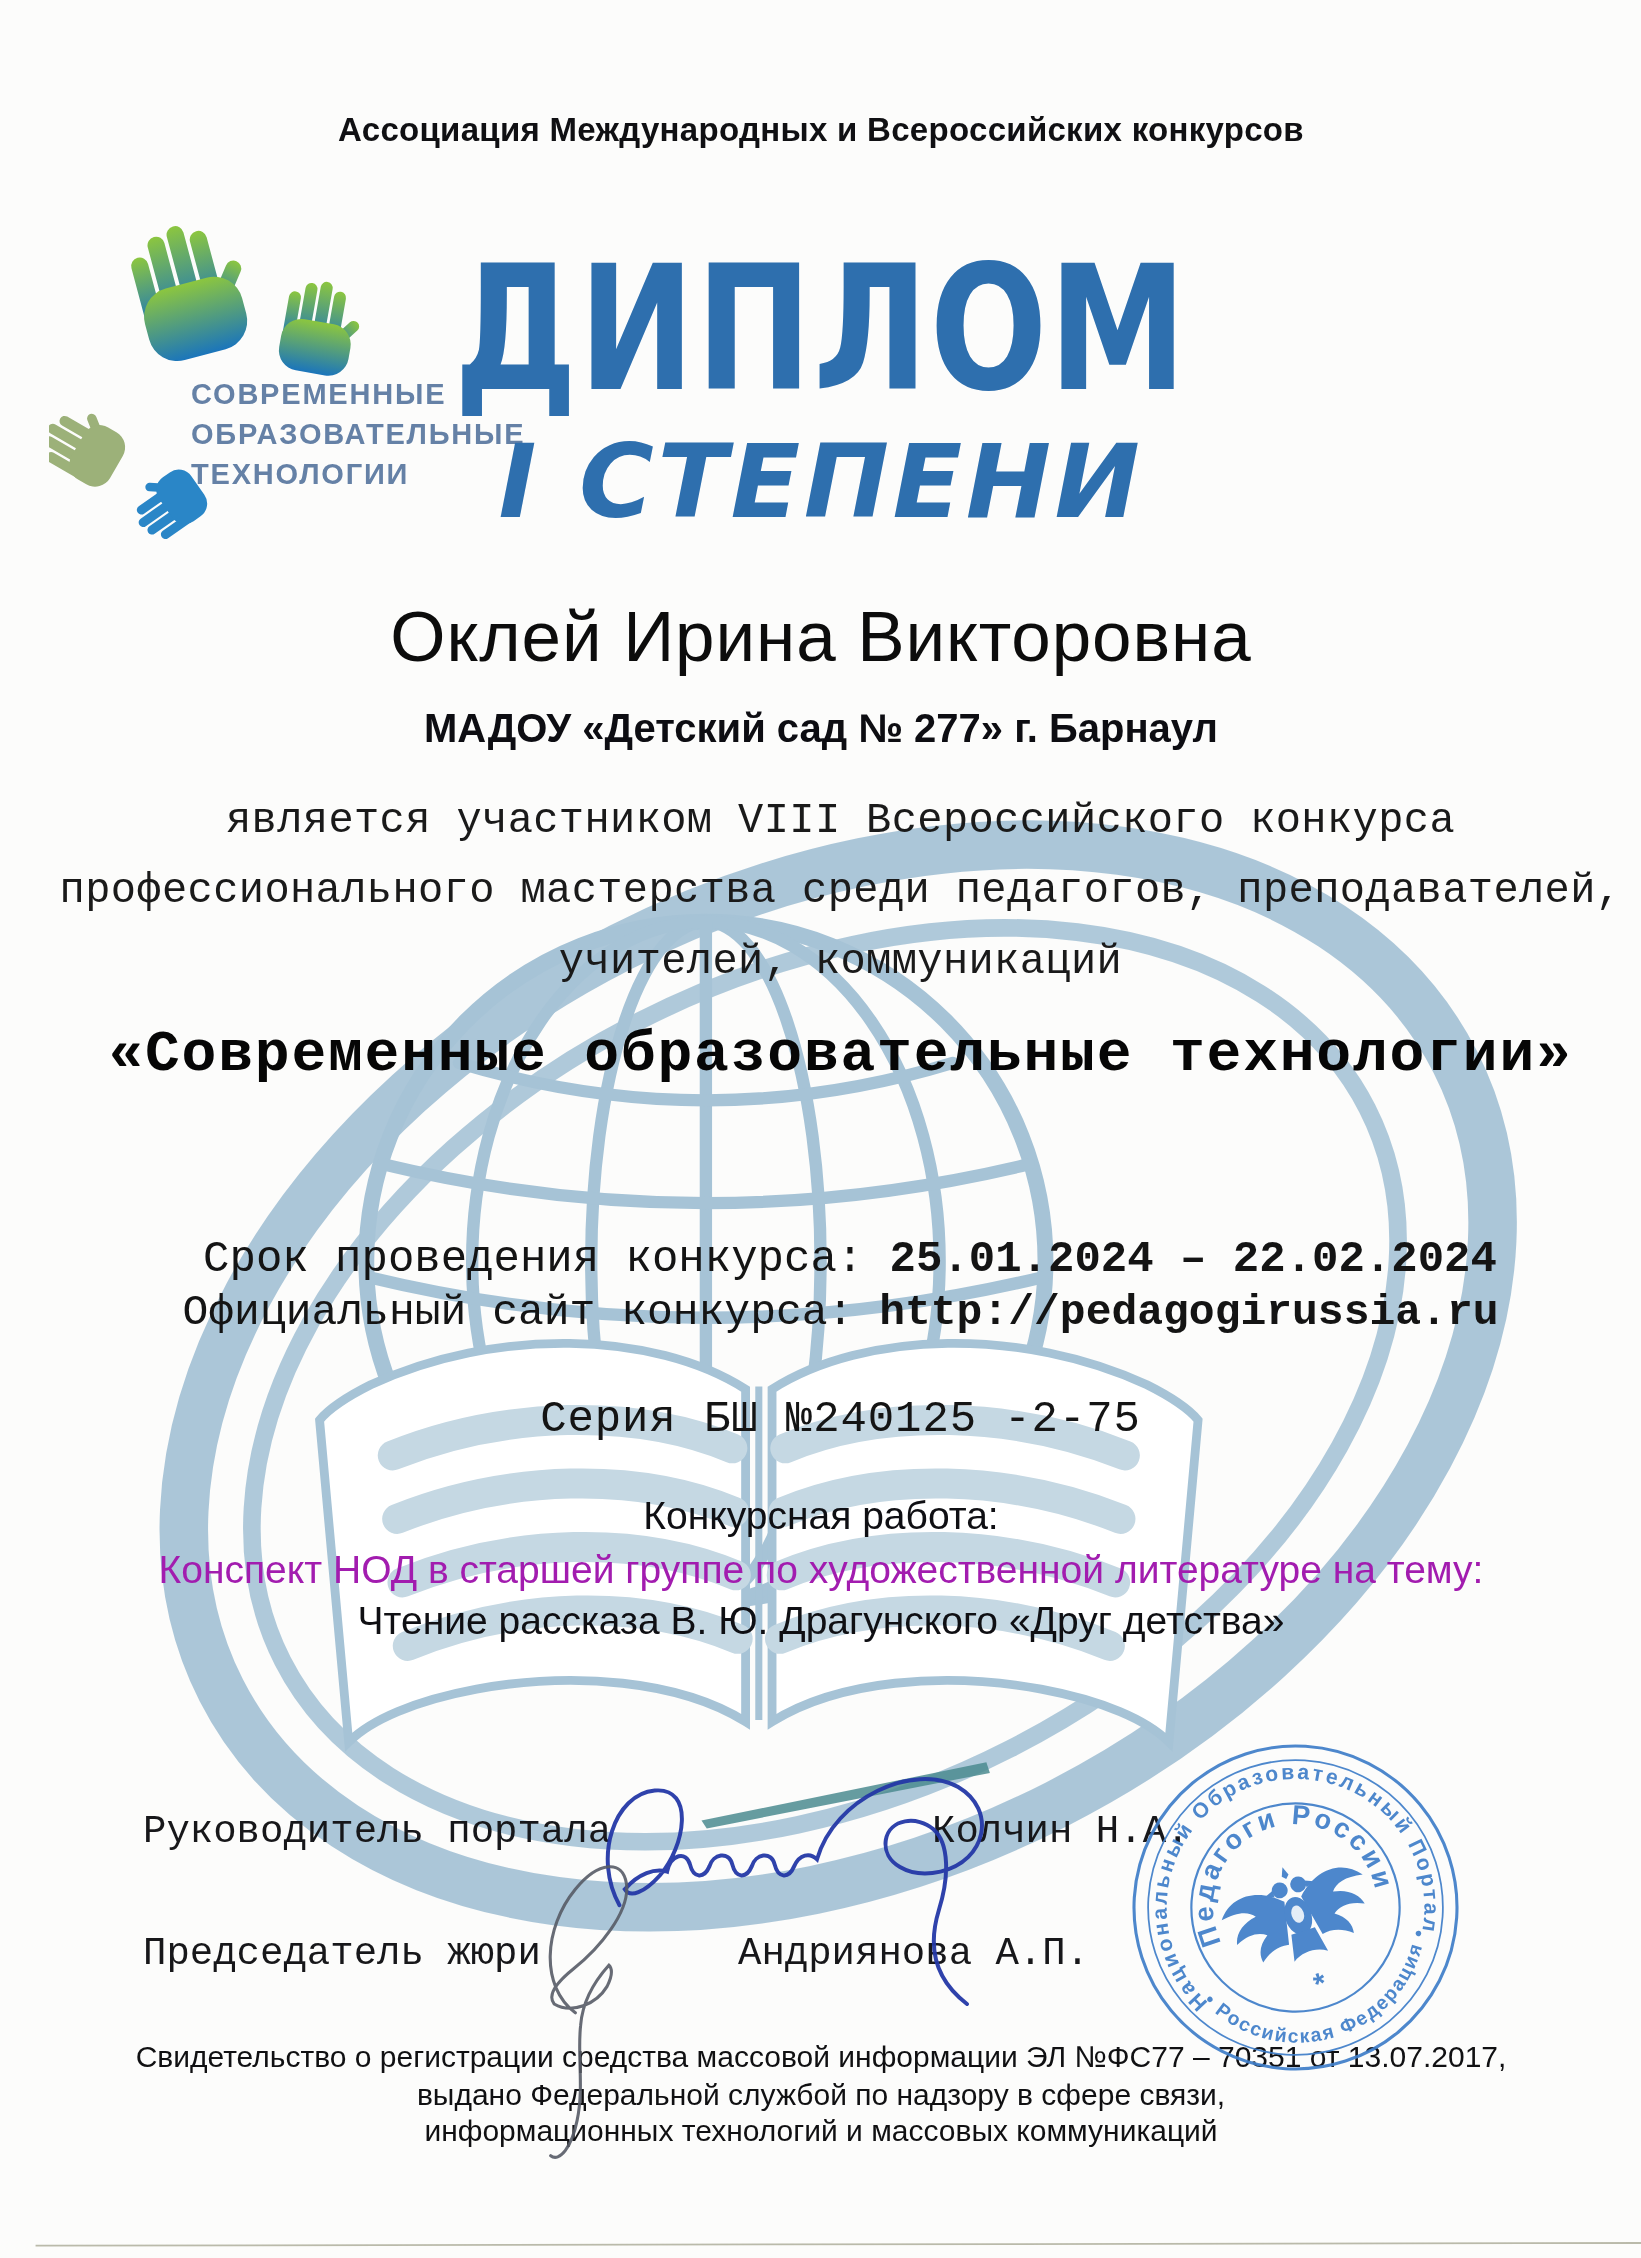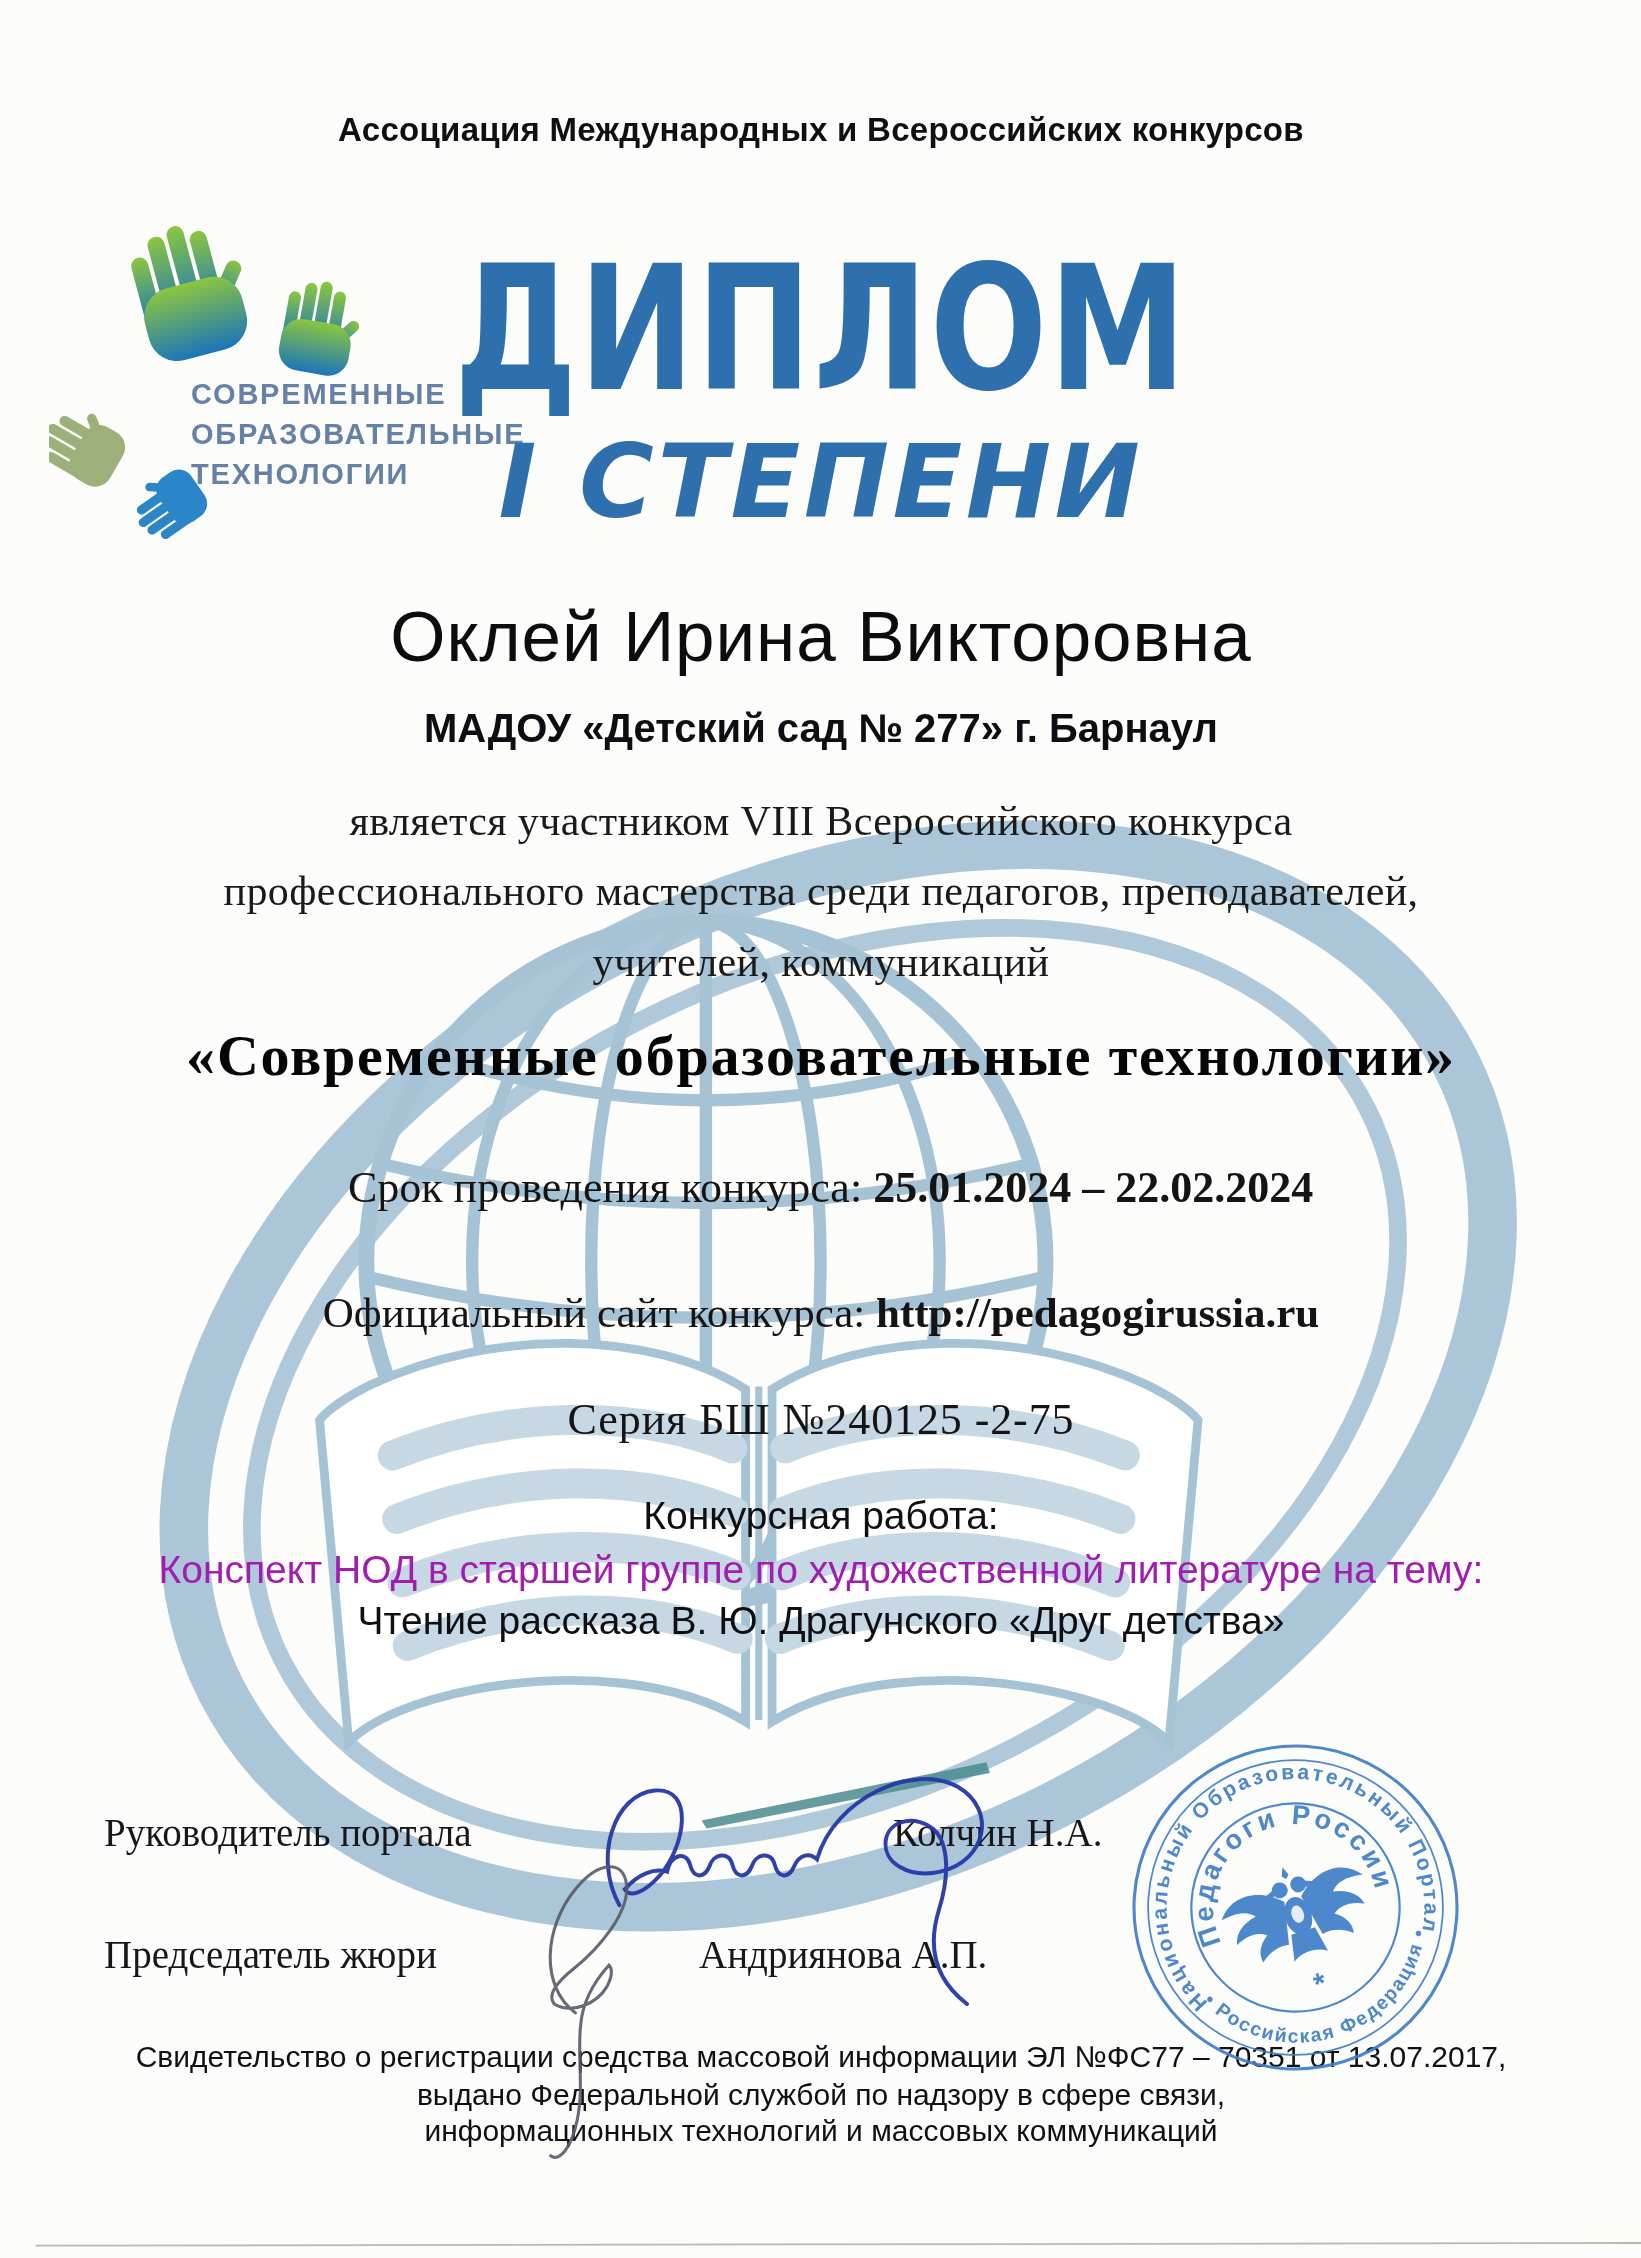--- a/index.html
+++ b/index.html
@@ -3,40 +3,40 @@
 <meta charset="utf-8">
 <style>
   html,body{margin:0;padding:0;background:#e8e8e8;}
   .page{
     position:relative;width:1642px;height:2258px;margin:0 auto;
     background:#fcfcfb;overflow:hidden;
     font-family:"Liberation Sans",sans-serif;color:#111;
   }
   .abs{position:absolute;}
   .center{left:0;right:0;text-align:center;}
-  .serif{font-family:Liberation Serif, serif;}
+  .serif{font-family:Liberation Mono, monospace;margin-left:39px;}
   .z1{z-index:1;} .z2{z-index:2;} .z3{z-index:3;}
 
   .association{top:111px;font-weight:700;font-size:33px;letter-spacing:0.3px;color:#101013;}
   .diploma-title{
     top:228px;color:#2e6fae;font-family:"DejaVu Sans",sans-serif;font-weight:700;
     font-size:173px;letter-spacing:1.8px;transform:scaleX(.8);transform-origin:50% 50%;
     white-space:nowrap;
   }
   .degree{
     top:422px;color:#2e6fae;font-family:"DejaVu Sans",sans-serif;font-weight:700;
     font-style:italic;font-size:102px;letter-spacing:3.5px;white-space:nowrap;
   }
   .recipient{top:596px;font-size:71px;font-weight:400;color:#0c0c0c;letter-spacing:0.9px;text-align:center;}
   .organization{top:706px;font-size:40px;font-weight:600;color:#0d0d12;}
   .body-line{font-size:42px;color:#1a1a1a;letter-spacing:0.4px;}
   .bl0{top:797px;} .bl1{top:867px;} .bl2{top:938px;}
   .contest-title{top:1022px;font-weight:700;font-size:58px;letter-spacing:1.8px;color:#060606;}
   .infoline{font-size:44px;color:#141414;}
-  .dates{top:1162px;padding-left:19px;} .site{top:1288px;font-size:43px;} .series{top:1394px;letter-spacing:0.9px;}
+  .dates{top:1234px;padding-left:19px;} .site{top:1288px;font-size:43px;} .series{top:1394px;letter-spacing:0.9px;}
   .infoline b{font-weight:700;}
   .work-label{top:1494px;font-size:39px;color:#0f0f13;}
   .work-1{top:1548px;font-size:39px;color:#a21caf;}
   .work-2{top:1599px;font-size:39px;color:#0f0f13;}
   .sig-text{font-size:39px;color:#17171a;}
   .role1{left:104px;top:1810px;} .name1{left:893px;top:1810px;}
   .role2{left:104px;top:1932px;} .name2{left:699px;top:1932px;}
   .footer-line{font-size:30px;color:#101012;}
   .fl0{top:2040px;} .fl1{top:2078px;} .fl2{top:2114px;}
   .logo-text{

